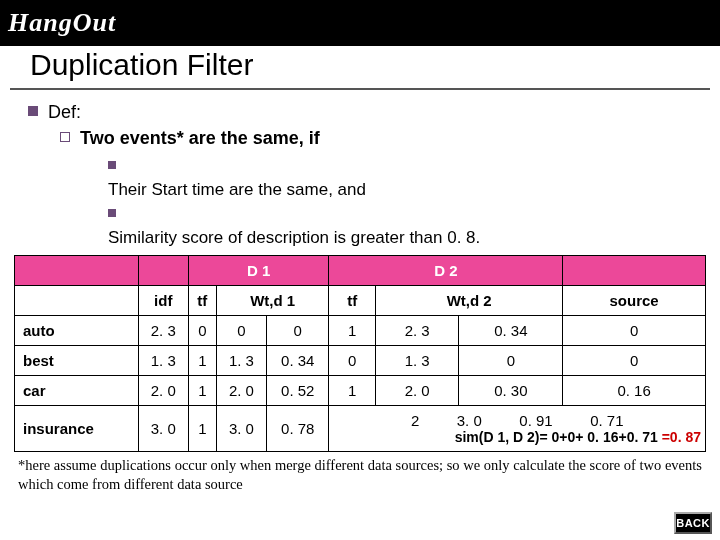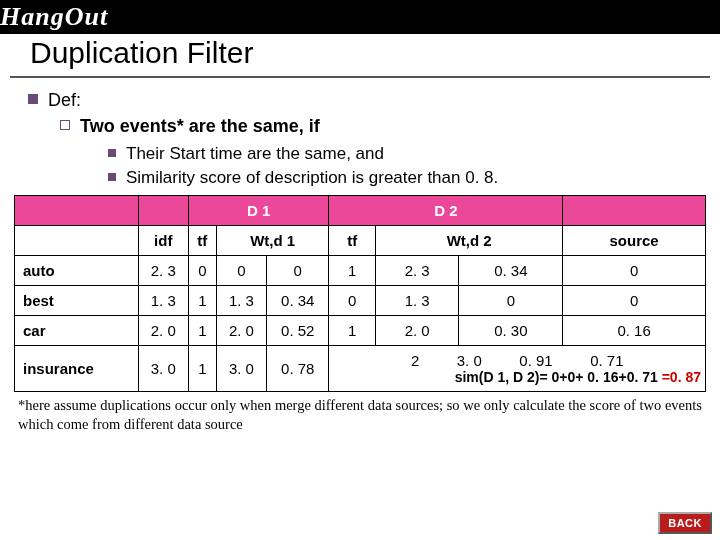--- a/index.html
+++ b/index.html
@@ -1,42 +1,42 @@
 <!DOCTYPE html>
 <html><head>
 <meta charset="utf-8">
 <style>
   * { box-sizing: border-box; margin: 0; padding: 0; }
   body { width: 720px; height: 540px; font-family: Arial, sans-serif; background: #fff; color: #000; overflow: hidden; }
 
-  .topbar { background: #000; height: 34px; display: flex; align-items: center; }
+  .topbar { background: #000; height: 46px; display: flex; align-items: center; padding-left: 8px; }
   .logo { font-family: "Brush Script MT", cursive; font-size: 26px; color: #fff; font-style: italic; font-weight: bold; letter-spacing: 1px; }
 
   .title { font-size: 30px; font-weight: normal; padding: 2px 20px 6px 20px; border-bottom: 2px solid #555; margin: 0 10px 10px 10px; font-family: Arial, sans-serif; }
 
   .content { padding: 0 28px; font-size: 18px; line-height: 1.35; }
   .lvl1 { display: flex; gap: 10px; margin-bottom: 2px; margin-top: 6px; }
   .lvl2 { display: flex; gap: 10px; margin-left: 32px; margin-bottom: 4px; font-weight: bold; }
-  .lvl3 { display: flex; gap: 10px; margin-left: 80px; font-size: 17px; margin-bottom: 1px; }
+  .lvl3 { display: flex; gap: 10px; margin-left: 80px; font-size: 17px; margin-bottom: 1px; flex-direction: column; }
   .bullet-sq { width: 10px; height: 10px; background: #6a4b78; margin-top: 6px; flex-shrink: 0; }
   .bullet-sq-sm { width: 8px; height: 8px; background: #6a4b78; margin-top: 6px; flex-shrink: 0; }
   .bullet-open { width: 10px; height: 10px; border: 1.5px solid #6a4b78; margin-top: 6px; flex-shrink: 0; }
 
   table { border-collapse: collapse; width: calc(100% - 28px); margin: 6px 14px 0 14px; font-size: 15px; }
   th, td { border: 1.5px solid #000; padding: 6px 4px; text-align: center; vertical-align: middle; }
   th { font-weight: bold; }
   .hdr-black { background: #ec4899; color: #fff; }
   .rowlabel { text-align: left; padding-left: 8px; font-weight: bold; }
   .sim-cell { position: relative; }
   .sim-overlay { position: absolute; top: 4px; right: 4px; font-size: 14px; font-weight: bold; white-space: nowrap; }
   .sim-overlay .red { color: #cc0000; }
 
   .footnote { font-size: 14.5px; font-family: "Times New Roman", serif; padding: 4px 18px 0 18px; line-height: 1.25; }
 
-  .backbtn { position: absolute; bottom: 6px; right: 8px; background: #b91c1c; color: #fff; border: 2px outset #aaa; font-size: 11px; font-weight: bold; padding: 3px 8px; letter-spacing: 0.5px; text-align: center; }
+  .backbtn { position: absolute; bottom: 6px; right: 8px; background: #000000; color: #fff; border: 2px outset #aaa; font-size: 11px; font-weight: bold; padding: 3px 0; letter-spacing: 0.5px; text-align: center; }
 </style>
 </head>
 <body>
 
 <div class="topbar">
   <span class="logo">HangOut</span>
 </div>
 
 <h1 class="title">Duplication Filter</h1>
 

